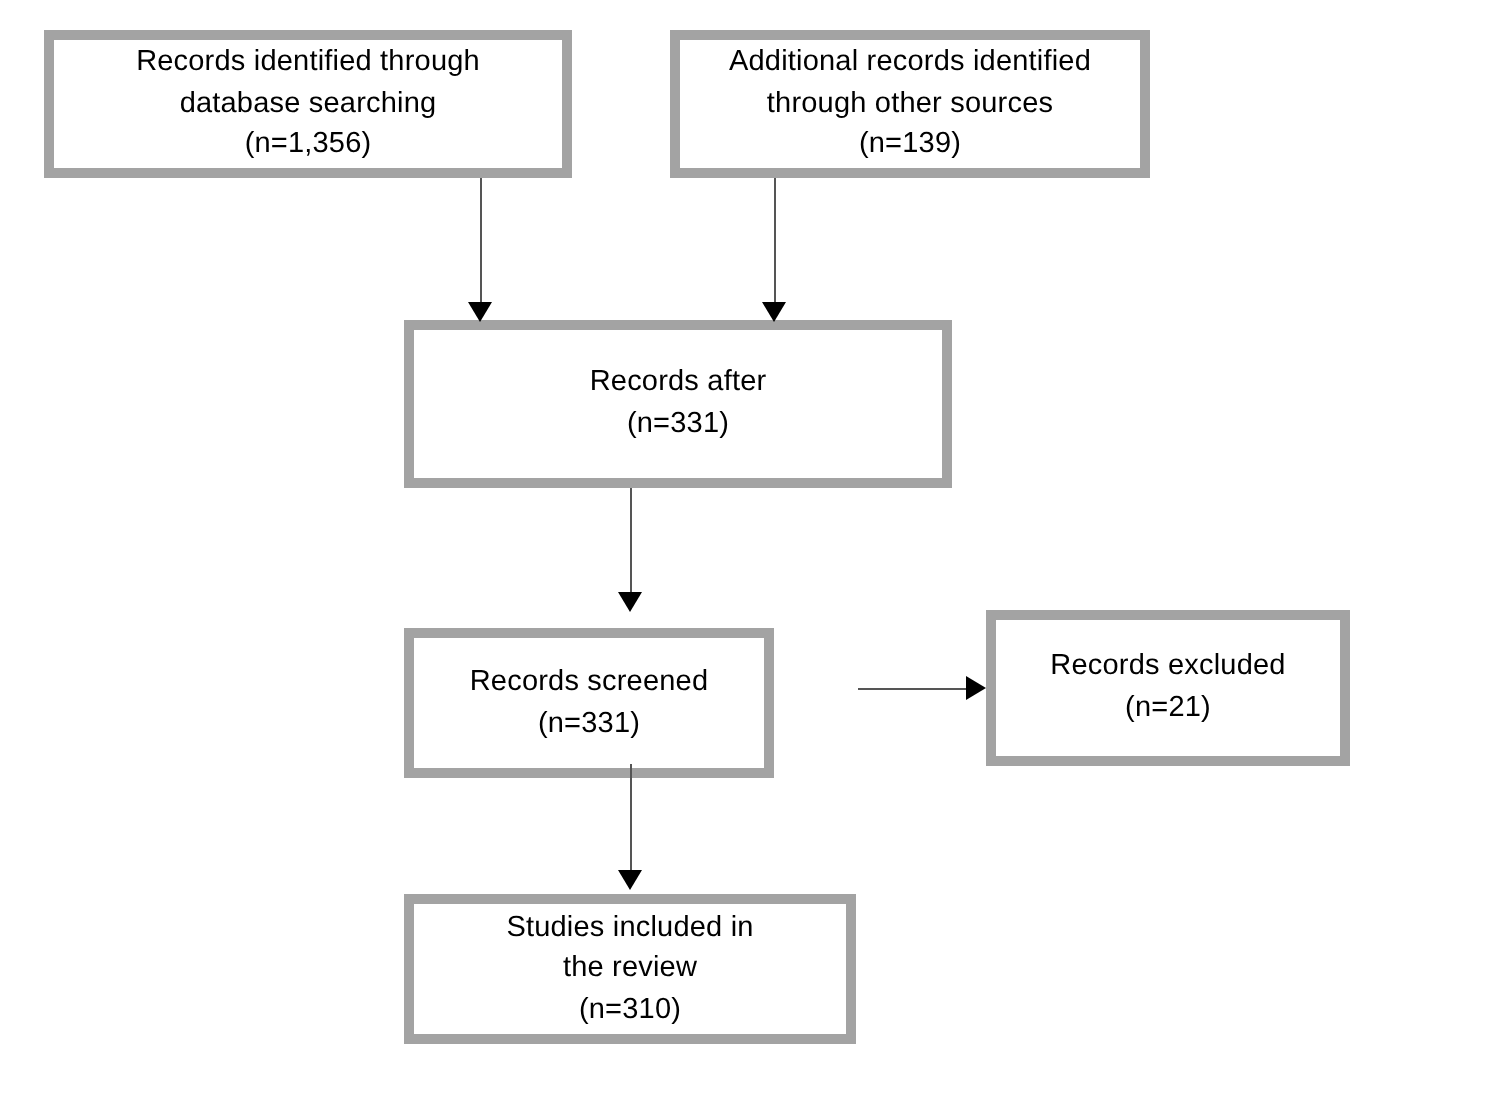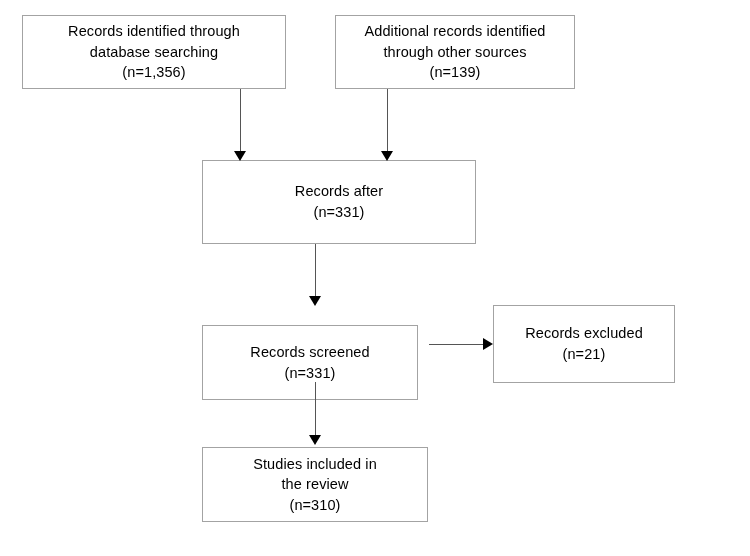--- a/index.html
+++ b/index.html
@@ -14,39 +14,39 @@
   #canvas {
     position: relative;
     width: 750px;
     height: 556px;
     background: #ffffff;
     overflow: hidden;
   }
   .node {
     position: absolute;
     box-sizing: border-box;
-    border: 1px solid #a3a3a3;
+    border: 5px solid #a3a3a3;
     background: #ffffff;
     display: flex;
     flex-direction: column;
     align-items: center;
     justify-content: center;
     text-align: center;
     font-size: 14.5px;
     line-height: 1.42;
     color: #000000;
     letter-spacing: 0.1px;
   }
   .node .line { display: block; white-space: nowrap; }
 
   
   #node-db-records      { left: 22px;  top: 15px;  width: 264px; height: 74px; }
   #node-other-records   { left: 335px; top: 15px;  width: 240px; height: 74px; }
   #node-after-dupes     { left: 202px; top: 160px; width: 274px; height: 84px; }
-  #node-screened        { left: 202px; top: 325px; width: 216px; height: 75px; }
+  #node-screened        { left: 202px; top: 314px; width: 185px; height: 75px; }
   #node-excluded        { left: 493px; top: 305px; width: 182px; height: 78px; }
   #node-included        { left: 202px; top: 447px; width: 226px; height: 75px; }
 
   
   .vline {
     position: absolute;
     width: 1px;
     background: #555555;
   }
   .hline {

